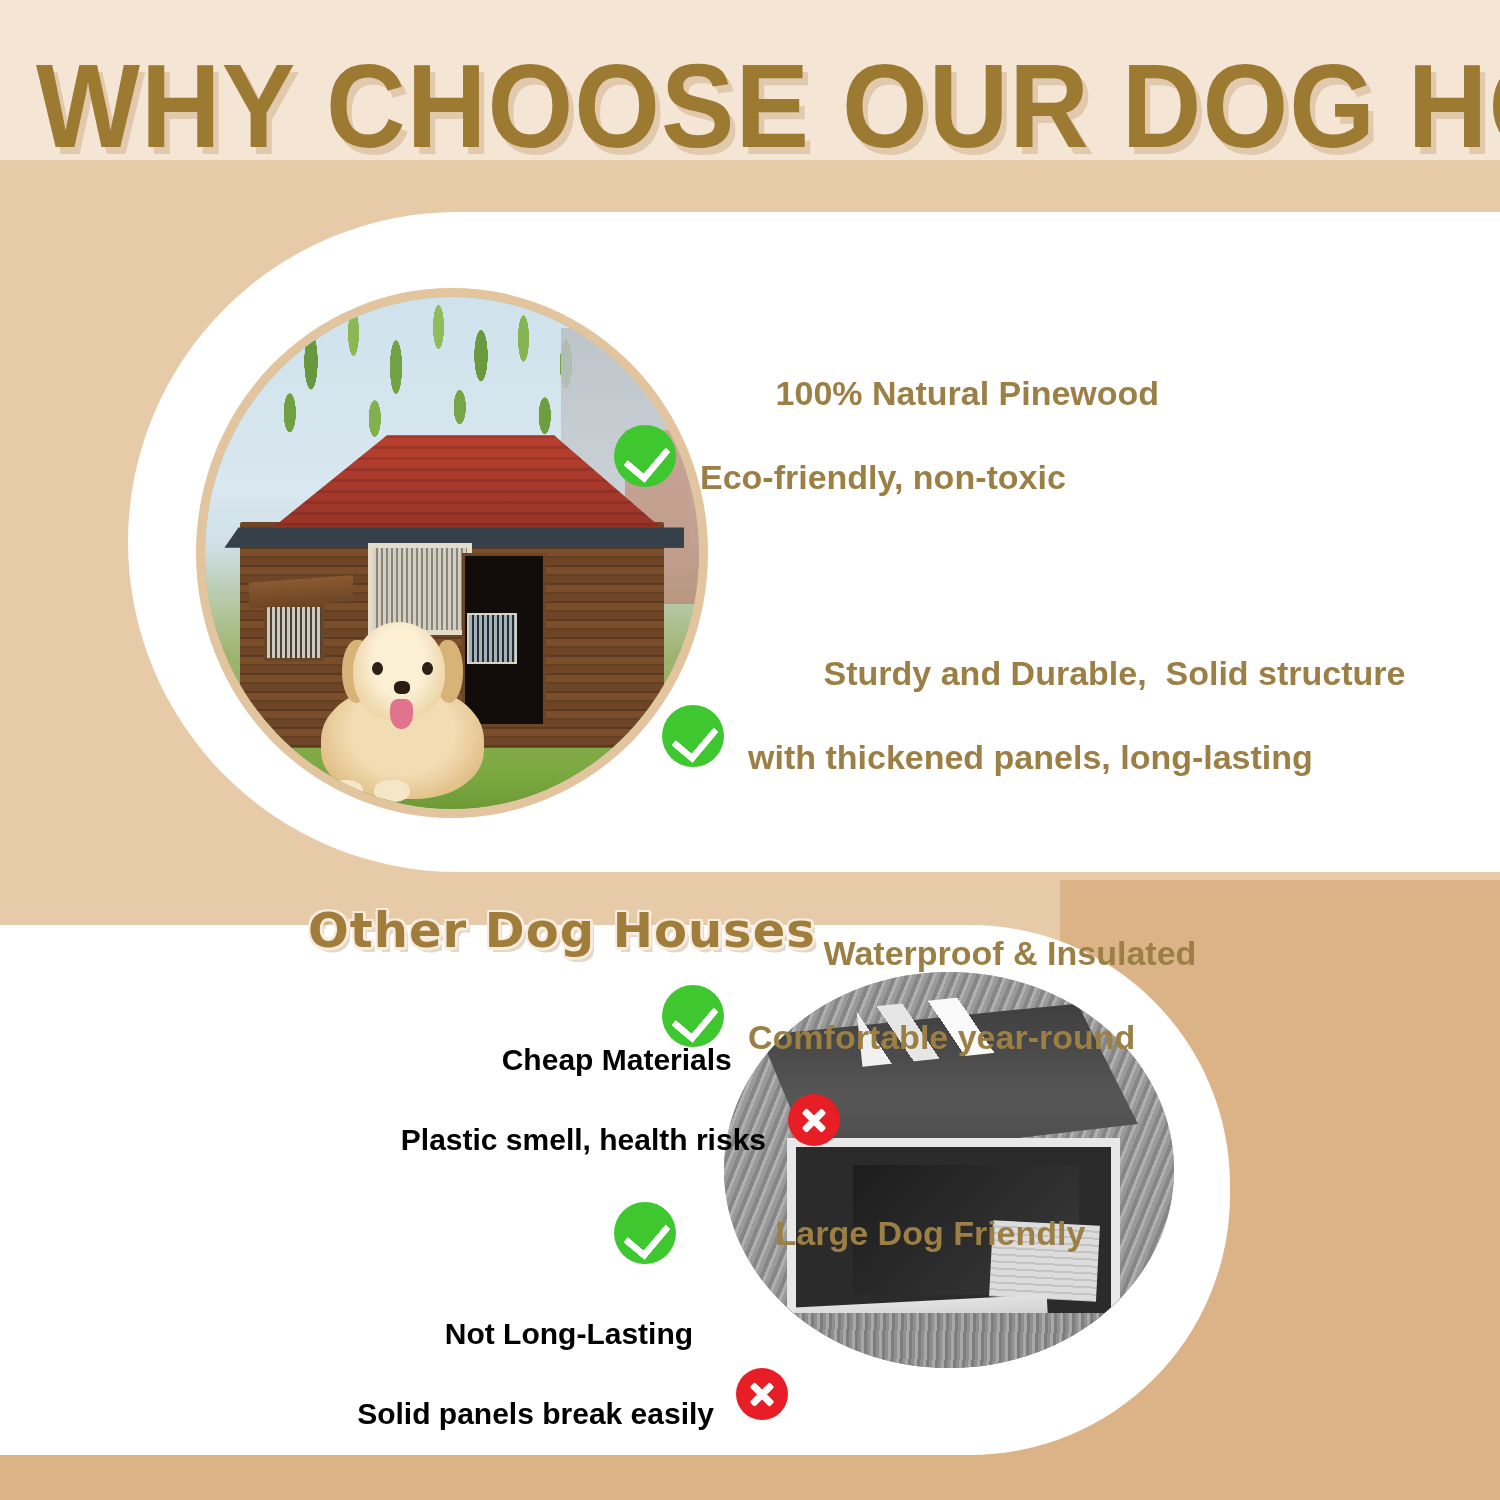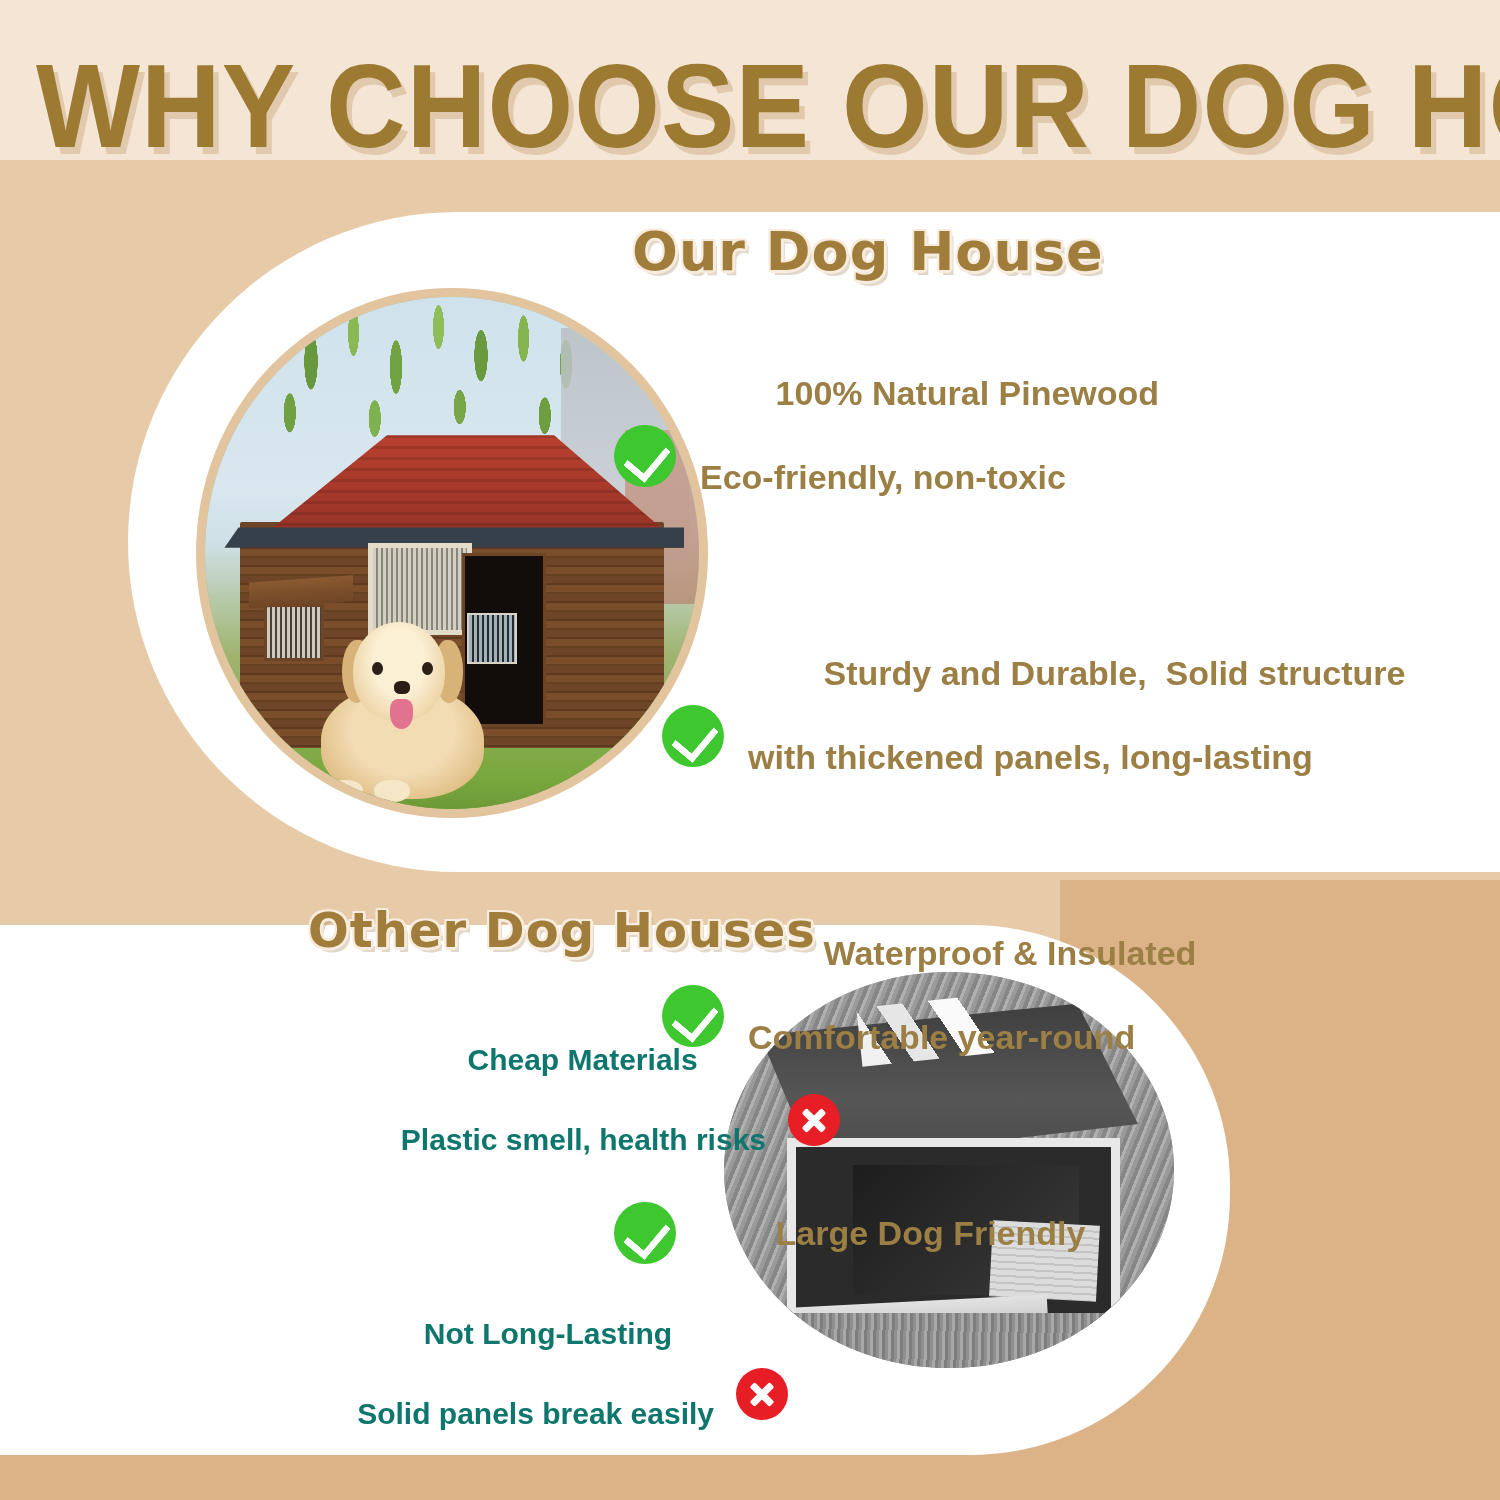--- a/index.html
+++ b/index.html
@@ -345,25 +345,25 @@
   
   .drawbacks{
     position:absolute; left:120px; top:1000px; width:720px;
     z-index:40;
   }
   .drawback{
     display:flex; align-items:center; justify-content:flex-end; gap:22px;
     margin-bottom:34px;
   }
   .drawback-text{
-    color:#0f766e;
+    color:#000000;
     font-weight:bold;
     font-size:30px;
     line-height:40px;
-    text-align:left;
+    text-align:center;
     white-space:pre;
   }
   .cross{
     flex:0 0 auto;
     width:52px; height:52px; border-radius:50%;
     background:#e81e26;
     position:relative;
   }
   .cross::before,
   .cross::after{
@@ -386,21 +386,20 @@
   <div class="bg-mid-tan"></div>
   <div class="bg-dark-tan"></div>
   <div class="bg-dark-tan-right"></div>
 
   <div class="title-wrap">
     <div class="title">WHY CHOOSE OUR DOG HOUSE?"</div>
   </div>
 
   <div class="card-top"></div>
 
-  <div class="heading-our">Our Dog House</div>
 
   <div class="photo-top">
     <div class="sky"></div>
     <div class="willow"></div>
     <div class="bldg"></div>
     <div class="bldg2"></div>
     <div class="grass"></div>
     <div class="house-body"></div>
     <div class="roof"></div>
     <div class="roof-shingles"></div>

